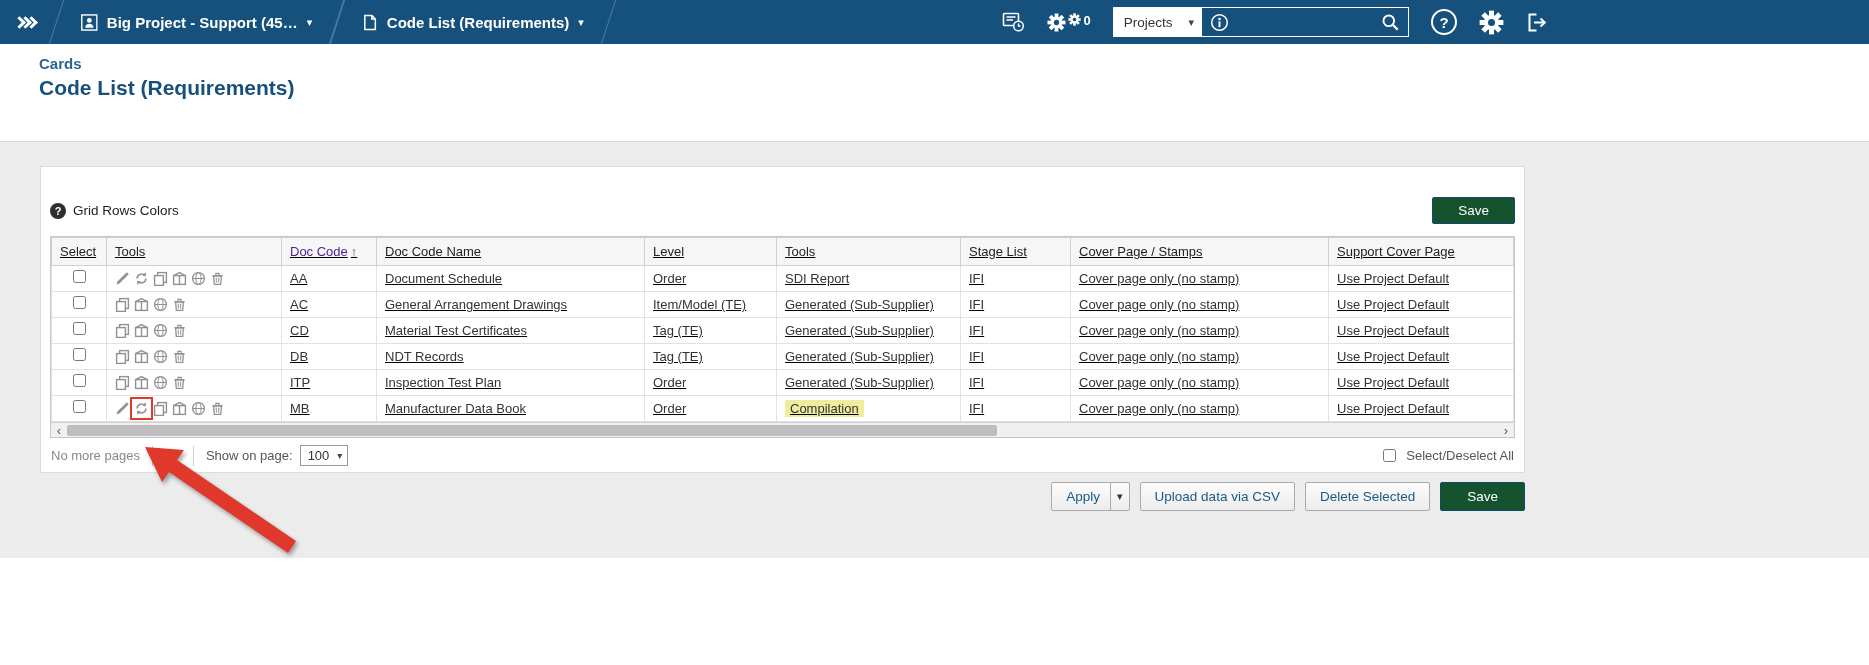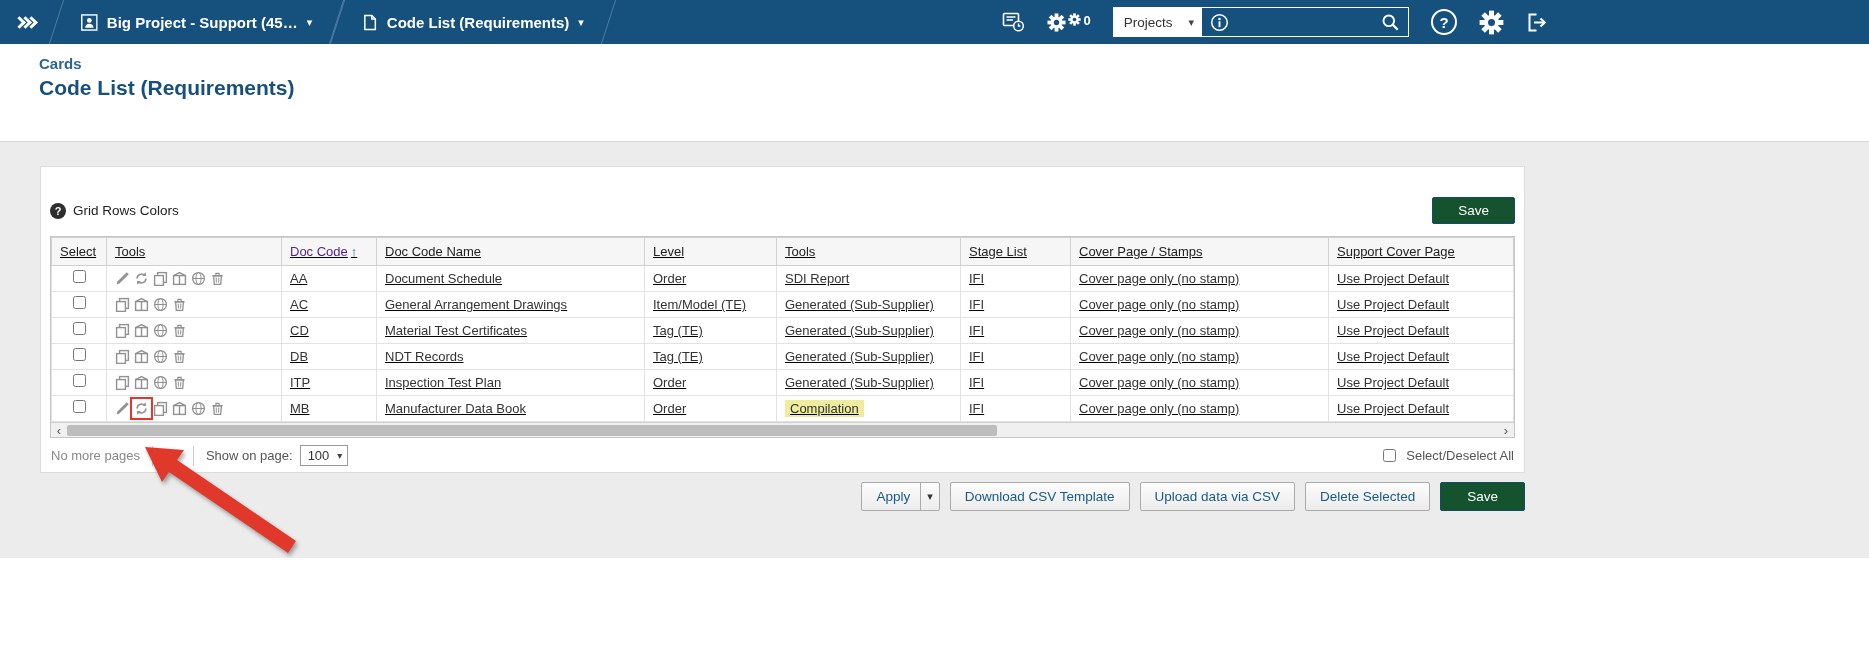--- a/index.html
+++ b/index.html
@@ -582,21 +582,20 @@
         <span>Select/Deselect All</span>
       </label>
     </div>
   </div>
 
   <div class="footer-actions">
     <span class="btn-split">
       <span class="main">Apply</span>
       <span class="caret2">▾</span>
     </span>
-    <button class="btn-light">Download CSV Template</button>
     <button class="btn-light">Upload data via CSV</button>
     <button class="btn-light">Delete Selected</button>
     <button class="btn-dark">Save</button>
   </div>
 </div>
 
 <svg class="annotation" width="1869" height="665" viewBox="0 0 1869 665">
   <polygon points="145,447 184,450 177,460 296,541 288,553 169,472 162,482" fill="#e0392c"></polygon>
 </svg>
 

